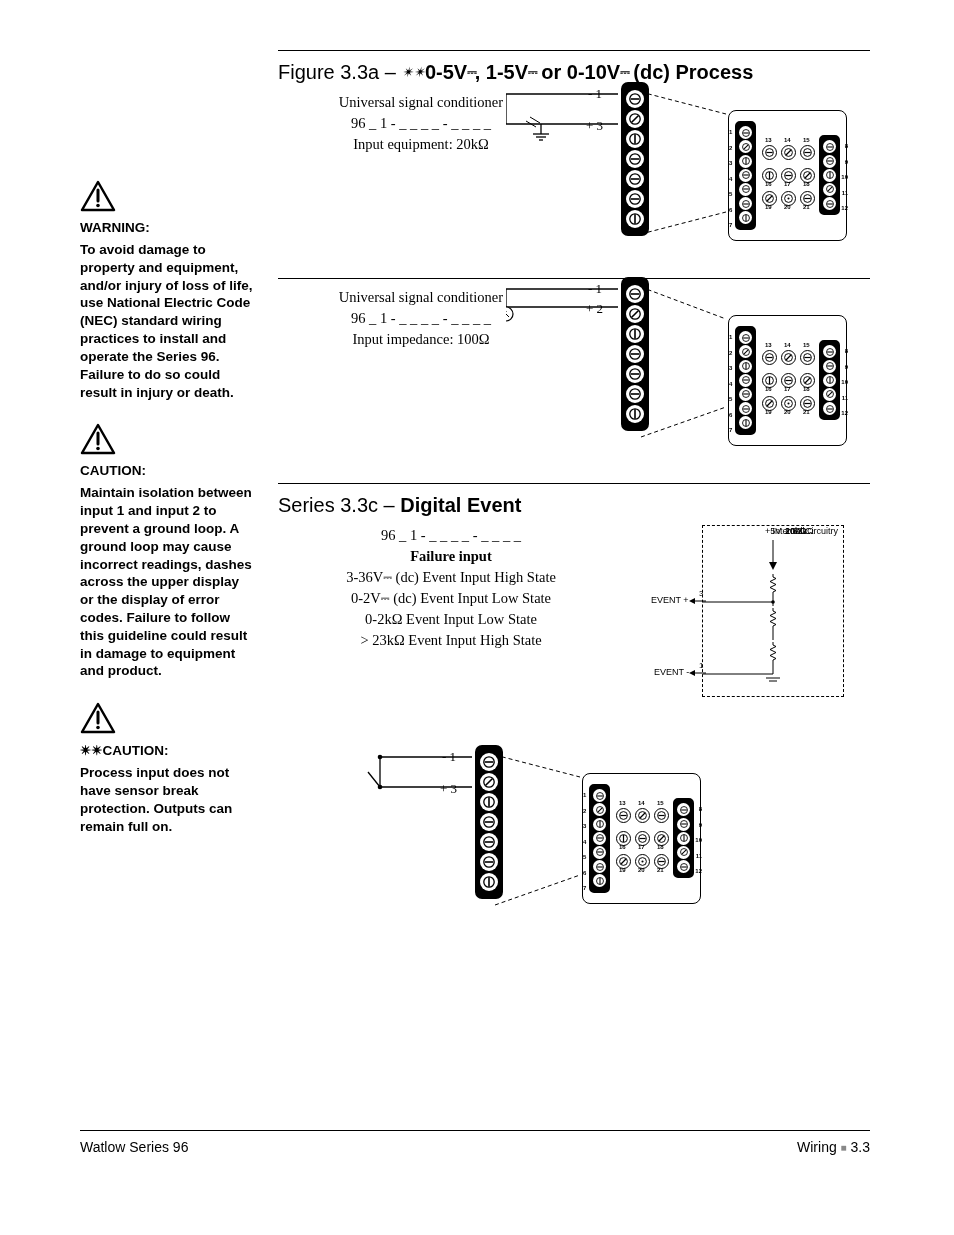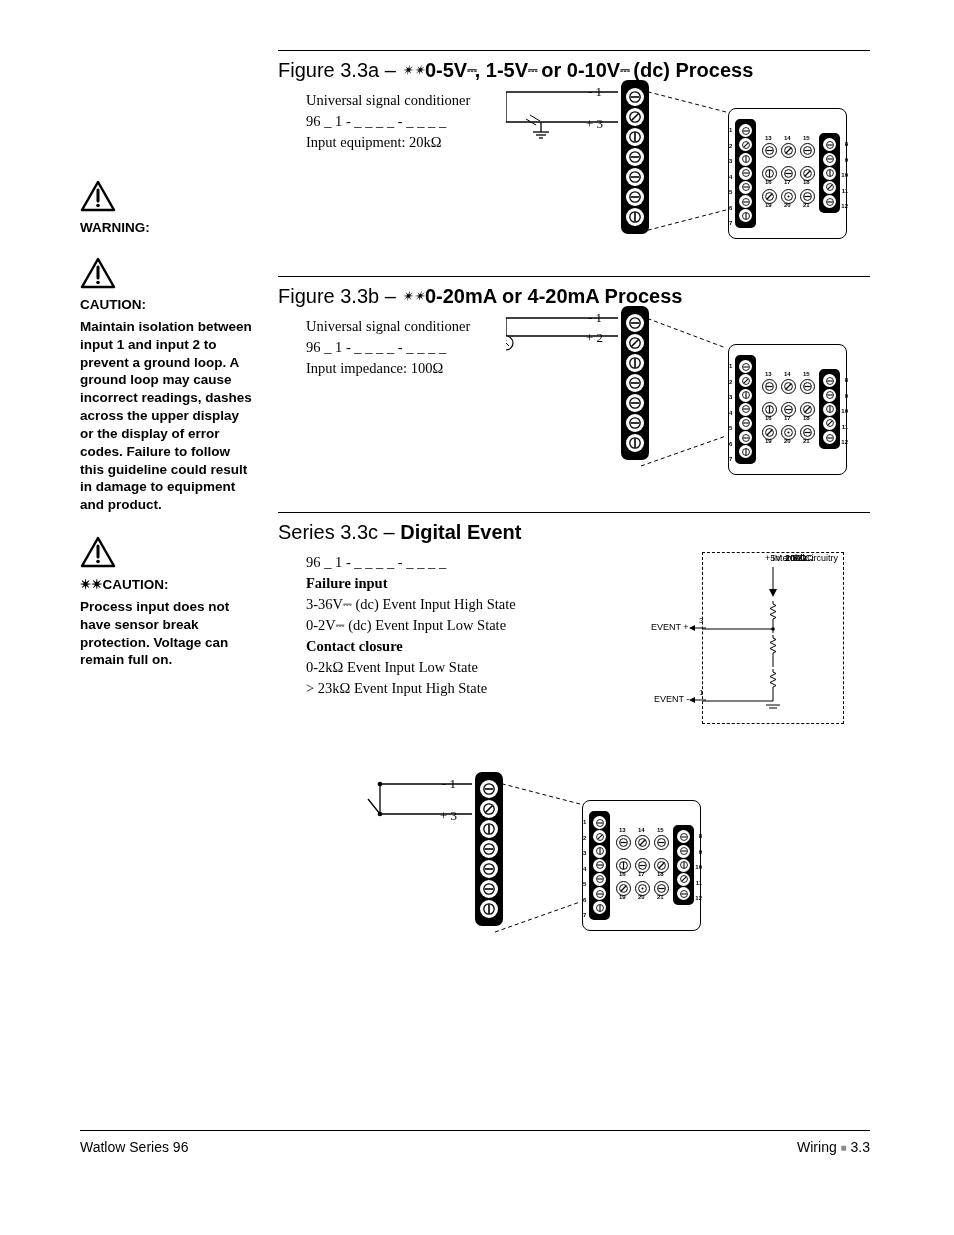--- a/index.html
+++ b/index.html
@@ -29,42 +29,42 @@
   }
   hr.sec {
     margin: 0 0 8px 198px;
     border: none;
     border-top: 1px solid #000;
     width: 592px;
   }
   .figtitle {
     font-family: 'Arial Narrow', Arial, sans-serif;
     font-size: 20px;
-    margin: 4px 0 8px 198px;
+    margin: 10px 0 8px 198px;
     font-stretch: condensed;
   }
   .figtitle .fnum { font-weight: 400; }
   .figtitle .fbold { font-weight: 700; }
   .figtitle .ast { font-style: italic; font-size: 14px; vertical-align: 2px; }
   .dc { font-family: Arial, sans-serif; font-size: 12px; letter-spacing: -2px; position: relative; top: -3px; }
   .dcu { position: relative; top: -1px; font-size: 11px; }
   .content-row {
     margin-left: 198px;
     display: flex;
     align-items: flex-start;
     margin-bottom: 26px;
   }
   .textcol {
     font-family: 'Century Schoolbook', Georgia, serif;
     font-size: 14.5px;
     line-height: 1.45;
     padding-left: 28px;
     width: 230px;
   }
-  .textcol .sub { margin-bottom: 0; }
+  .textcol .sub { margin-bottom: 0; text-align: center; }
   .textcol strong { font-weight: 700; }
   .diagcol { flex: 1; position: relative; }
 
   
   .sidebar {
     position: absolute;
     left: 0;
     top: 130px;
     width: 175px;
     font-family: 'Arial Narrow', Arial, sans-serif;
@@ -191,34 +191,35 @@
 </svg>
 
 <div class="page">
 
   <div class="sidebar">
     <div class="warn-block">
       <svg class="tri" viewBox="0 0 36 32">
           <use href="#warn-tri"></use>
         </svg>
       <div class="warn-head">WARNING:</div>
+      <div class="warn-text">To avoid damage to property and equipment, and/or injury of loss of life, use National Electric Code (NEC) standard wiring practices to install and operate the Series 96. Failure to do so could result in injury or death.</div>
     </div>
     <div class="warn-block">
       <svg class="tri" viewBox="0 0 36 32">
           <use href="#warn-tri"></use>
         </svg>
       <div class="warn-head">CAUTION:</div>
       <div class="warn-text">Maintain isolation between input 1 and input 2 to prevent a ground loop. A ground loop may cause incorrect readings, dashes across the upper display or the display of error codes. Failure to follow this guideline could result in damage to equipment and product.</div>
     </div>
     <div class="warn-block">
       <svg class="tri" viewBox="0 0 36 32">
           <use href="#warn-tri"></use>
         </svg>
       <div class="warn-head">✴✴CAUTION:</div>
-      <div class="warn-text">Process input does not have sensor break protection. Voltage can remain full on.</div>
+      <div class="warn-text">Process input does not have sensor break protection. Outputs can remain full on.</div>
     </div>
   </div>
 
   <hr class="sec">
   <div class="figtitle">
     <span class="fnum">Figure 3.3a – </span><span class="ast">✴✴</span><span class="fbold"><span>0-5V</span><span class="dc">⎓</span><span>, 1-5V</span><span class="dc">⎓</span><span> or 0-10V</span><span class="dc">⎓</span><span> (dc) Process</span></span>
   </div>
   <div class="content-row">
     <div class="textcol">
       <div class="sub">Universal signal conditioner</div>
@@ -406,23 +407,20 @@
                 <div class="side-num" style="right: -10px; top: 21.5px;">9</div>
                 <div class="side-num" style="right: -10px; top: 37px;">10</div>
                 <div class="side-num" style="right: -10px; top: 52.5px;">11</div>
                 <div class="side-num" style="right: -10px; top: 68px;">12</div>
               </div>
             </div></div></div>
     </div>
   </div>
 
   <hr class="sec">
-  <div class="figtitle">
-    <span class="fnum">Figure 3.3b – </span><span class="ast">✴✴</span><span class="fbold">0-20mA or 4-20mA Process</span>
-  </div>
   <div class="content-row">
     <div class="textcol">
       <div class="sub">Universal signal conditioner</div>
       <div class="sub">96 _ 1 - _ _ _ _ - _ _ _ _</div>
       <div class="sub">Input impedance: 100Ω</div>
     </div>
     <div class="diagcol" style="height:170px">
       <svg width="330" height="170" style="position:absolute;left:-30px;top:-8px">
         <line x1="0" y1="28" x2="112" y2="28" stroke="#000" stroke-width="1.3"></line>
         <line x1="0" y1="28" x2="0" y2="10" stroke="#000" stroke-width="1.3"></line>
@@ -608,21 +606,20 @@
   <hr class="sec">
   <div class="figtitle">
     <span class="fnum">Series 3.3c – </span><span class="fbold">Digital Event</span>
   </div>
   <div class="content-row" style="margin-bottom:40px">
     <div class="textcol" style="width:290px">
       <div class="sub">96 _ 1 - _ _ _ _ - _ _ _ _</div>
       <div class="sub"><strong>Failure input</strong></div>
       <div class="sub"><span>3-36V</span><span class="dcu">⎓</span><span> (dc) Event Input High State</span></div>
       <div class="sub"><span>0-2V</span><span class="dcu">⎓</span><span> (dc) Event Input Low State</span></div>
-      <div class="sub"><strong>Contact closure</strong></div>
       <div class="sub">0-2kΩ Event Input Low State</div>
       <div class="sub">&gt; 23kΩ Event Input High State</div>
     </div>
     <div class="diagcol" style="height:190px">
       <div class="ic-box" style="position:absolute;left:106px;top:0">
         <svg width="140" height="170" style="position:absolute;left:0;top:0">
 
           <line x1="70" y1="14" x2="70" y2="40" stroke="#000" stroke-width="1"></line>
           <polygon points="70,44 66,36 74,36" fill="#000"></polygon>
 

